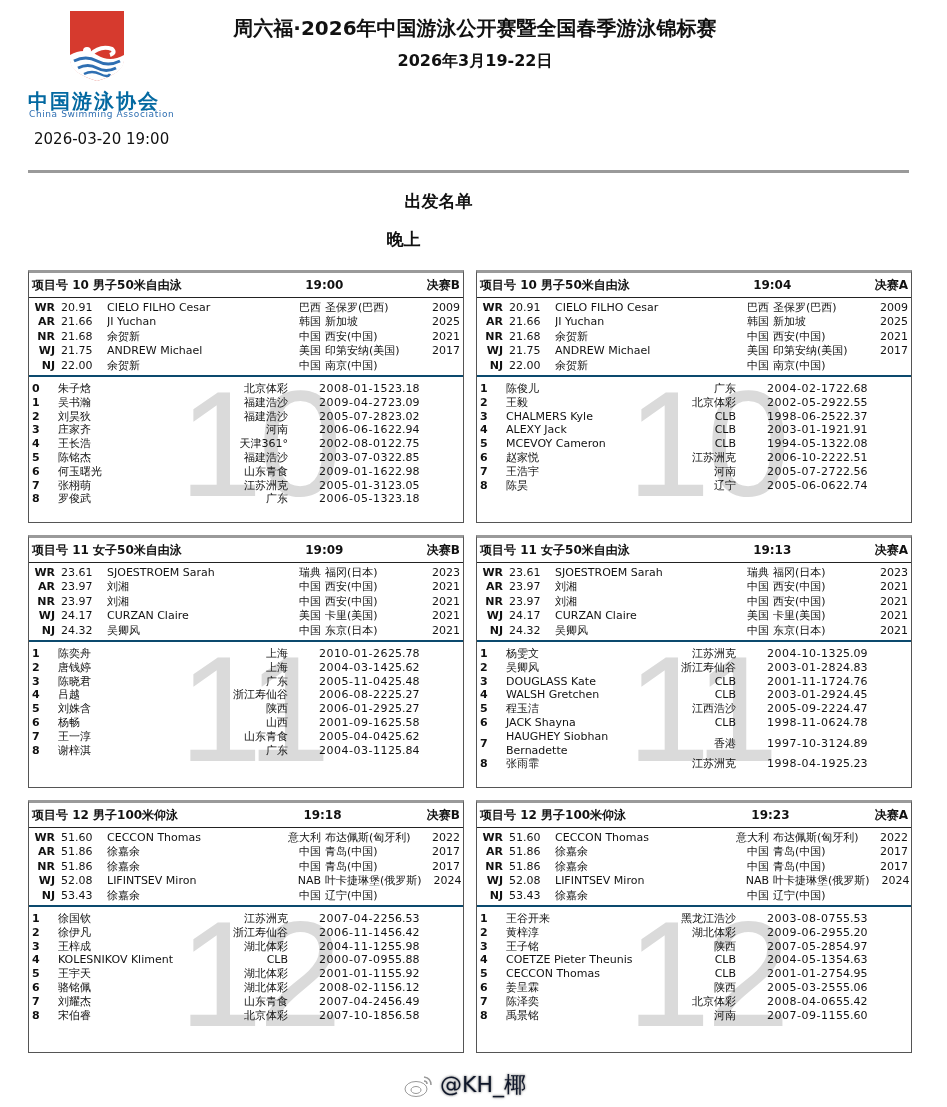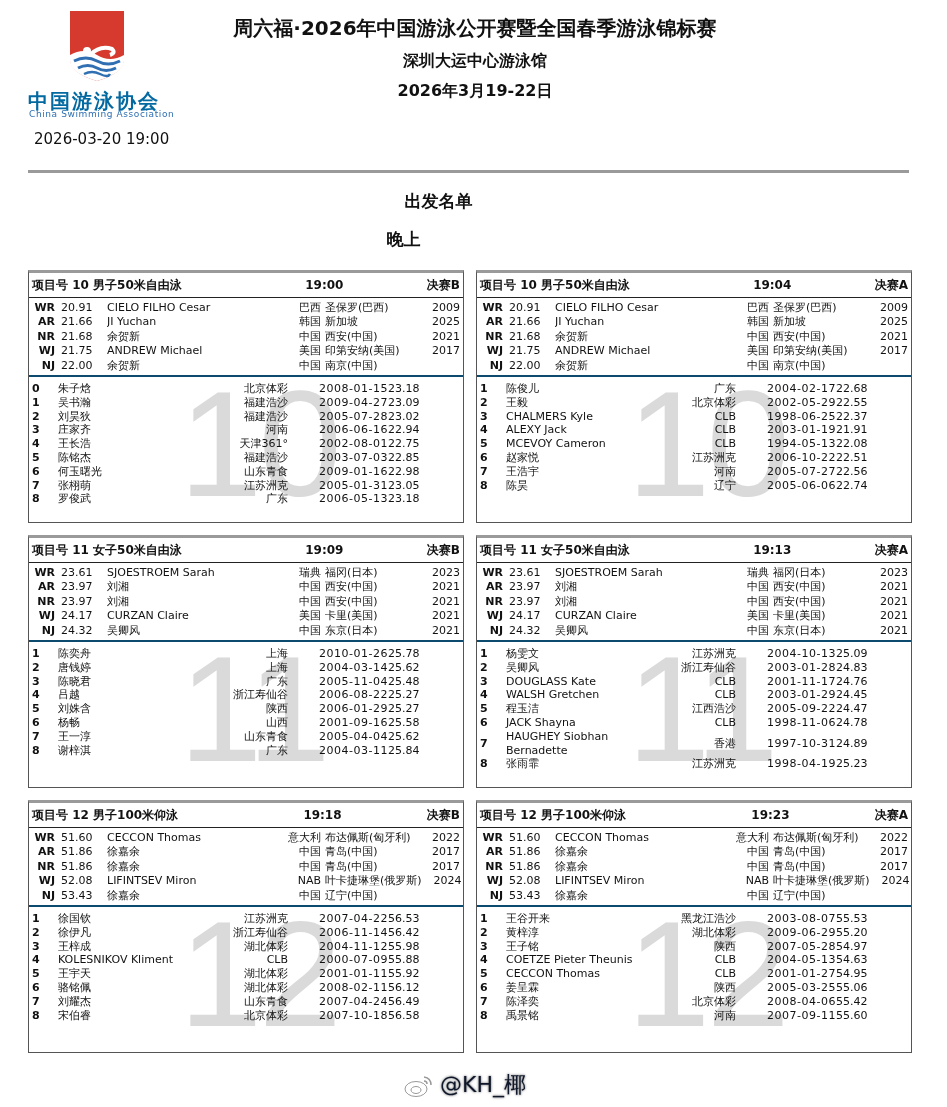--- a/index.html
+++ b/index.html
@@ -62,21 +62,20 @@
       <path d="M4 50 Q16 44 27 50 T50 50" stroke="#2f6fb2" stroke-width="3" fill="none"></path>
       <path d="M8 57 Q18 52 27 57 T46 57" stroke="#2f6fb2" stroke-width="3" fill="none"></path>
       <path d="M14 63 Q22 59 30 63 T40 63" stroke="#2f6fb2" stroke-width="2.5" fill="none"></path>
     </svg>
     <div class="csa-cn">中国游泳协会</div>
     <div class="csa-en">China Swimming Association</div>
   </div>
 
   <div class="title-block">
     <div class="title-main">周六福·2026年中国游泳公开赛暨全国春季游泳锦标赛</div>
-    <div class="title-venue">深圳大运中心游泳馆</div>
     <div class="title-dates">2026年3月19-22日</div>
   </div>
 
 
   <div class="timestamp">2026-03-20 19:00</div>
 </div>
 
 <div class="rule-top"></div>
 <div class="list-title">出发名单</div>
 <div class="session">晚上</div>

